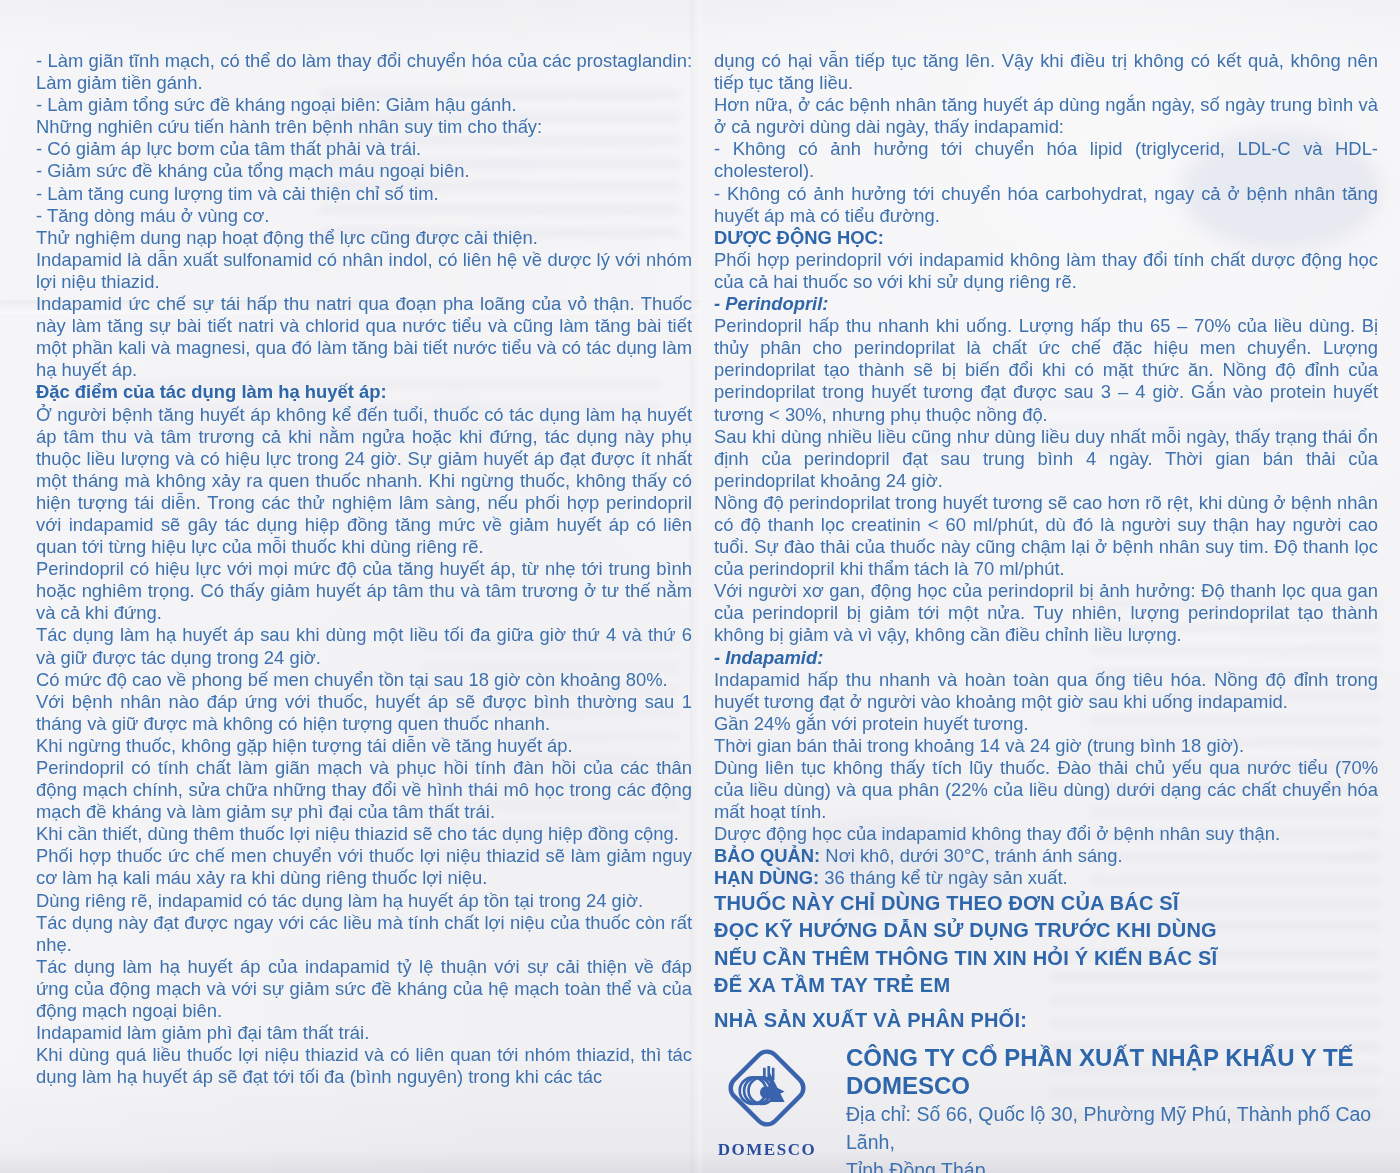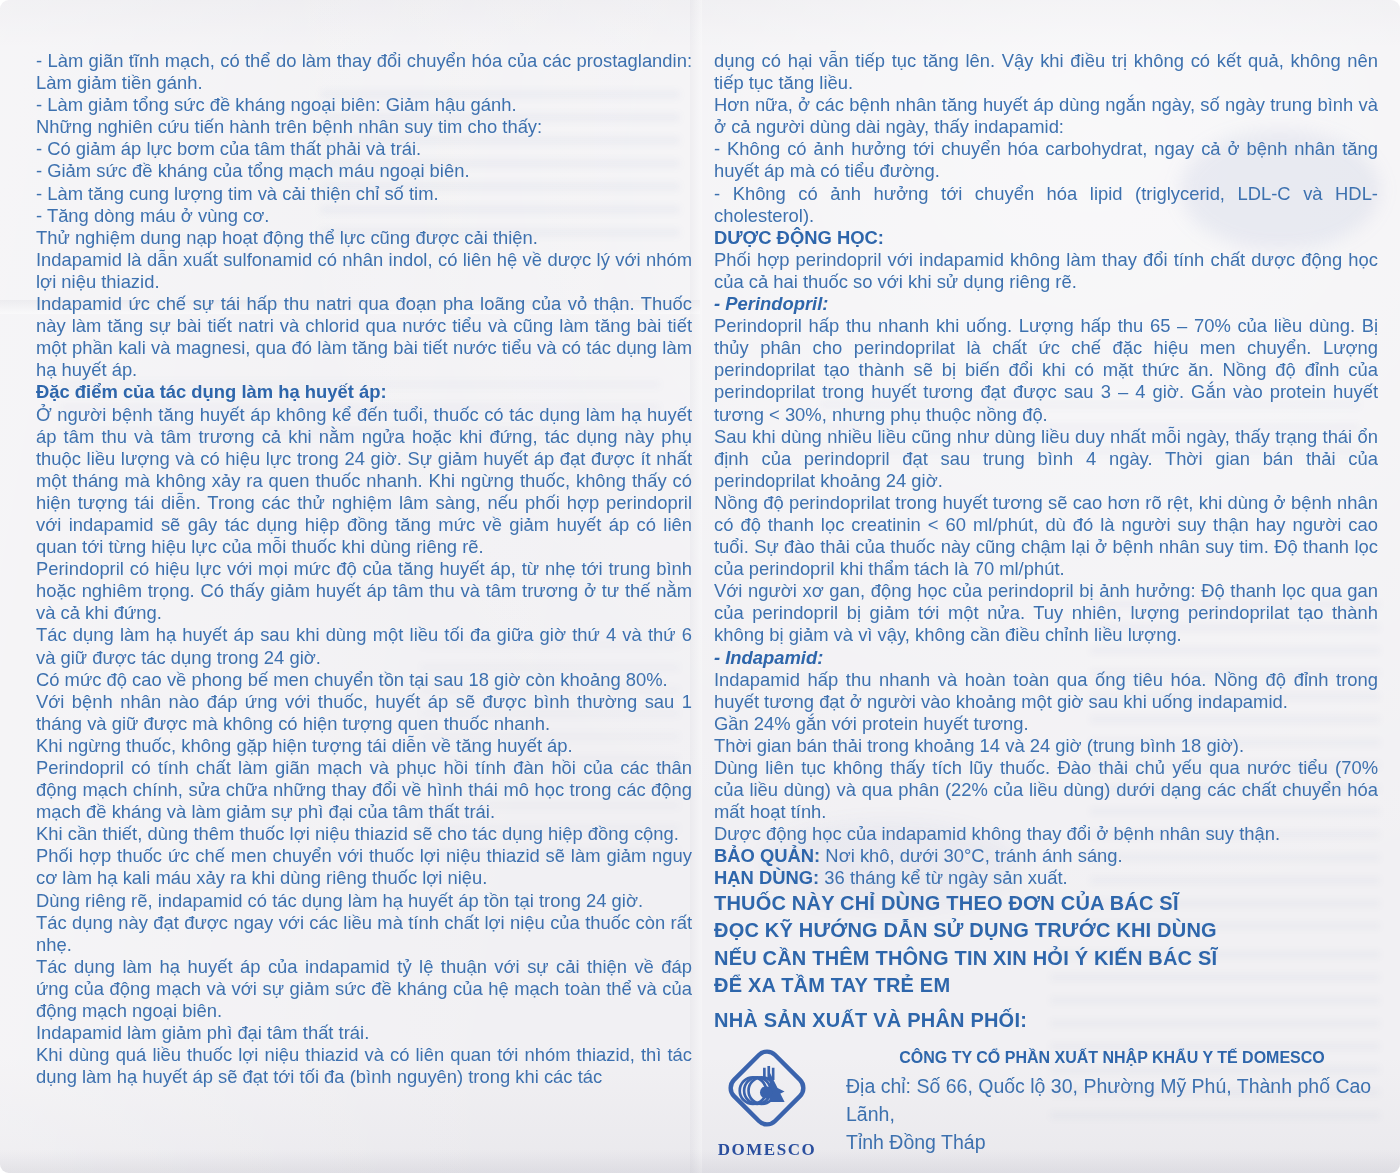--- a/index.html
+++ b/index.html
@@ -6,21 +6,20 @@
   .page {
     position:relative; width:1400px; height:1173px; overflow:hidden;
     background-color:#f1f0f3;
     background-image:
       radial-gradient(ellipse at 78% 12%, rgba(255,255,255,.55), rgba(255,255,255,0) 55%),
       linear-gradient(100deg, rgba(255,255,255,.35), rgba(255,255,255,0) 45%),
       linear-gradient(0deg, rgba(110,110,130,.06), rgba(110,110,130,0) 10%),
       linear-gradient(180deg, rgba(120,120,140,.05), rgba(120,120,140,0) 4%);
     font-family:"Liberation Sans","DejaVu Sans",sans-serif;
     color:#3d71af;
-    border-radius:9px;
   }
   .col {
     position:absolute; top:50px;
     font-size:18.4px; line-height:22.1px; text-align:justify;
   }
   .col-left  { left:36px;  width:656px; height:1115px; overflow:hidden; }
   .col-right { left:714px; width:664px; }
   p.para { margin:0; }
   p.bold        { font-weight:bold; color:#2e66ab; }
   p.bold-italic { font-weight:bold; font-style:italic; color:#2e66ab; }
@@ -32,21 +31,21 @@
   p.gap-top { margin-top:7px; }
 
   .footer { display:flex; gap:26px; margin-top:10px; align-items:flex-start; }
   .logo-box { width:106px; flex:0 0 auto; text-align:center; }
   .logo-text {
     font-family:"Liberation Serif","DejaVu Serif",serif;
     font-weight:bold; font-size:17px; letter-spacing:1.5px;
     color:#2b4f9e; margin-top:2px;
   }
   .company { font-size:19.5px; line-height:28px; text-align:left; }
-  .company .name { font-weight:bold; font-size:16px; color:#2e66ab;text-align:center; }
+  .company .name { font-weight:bold; font-size:24px; color:#2e66ab; }
 
   
   .smudge {
     position:absolute; pointer-events:none;
     background:repeating-linear-gradient(180deg,
       rgba(105,125,175,.10) 0 9px, rgba(105,125,175,0) 9px 23px);
     filter:blur(3px); opacity:.55;
   }
   .blob {
     position:absolute; pointer-events:none; border-radius:50%;
@@ -99,22 +98,22 @@
       <p class="para normal">Tác dụng này đạt được ngay với các liều mà tính chất lợi niệu của thuốc còn rất nhẹ.</p>
       <p class="para normal">Tác dụng làm hạ huyết áp của indapamid tỷ lệ thuận với sự cải thiện về đáp ứng của động mạch và với sự giảm sức đề kháng của hệ mạch toàn thể và của động mạch ngoại biên.</p>
       <p class="para normal">Indapamid làm giảm phì đại tâm thất trái.</p>
       <p class="para normal">Khi dùng quá liều thuốc lợi niệu thiazid và có liên quan tới nhóm thiazid, thì tác dụng làm hạ huyết áp sẽ đạt tới tối đa (bình nguyên) trong khi các tác</p>
     </div>
 
   <div class="col col-right">
     <div>
         <p class="para normal">dụng có hại vẫn tiếp tục tăng lên. Vậy khi điều trị không có kết quả, không nên tiếp tục tăng liều.</p>
         <p class="para normal">Hơn nữa, ở các bệnh nhân tăng huyết áp dùng ngắn ngày, số ngày trung bình và ở cả người dùng dài ngày, thấy indapamid:</p>
+        <p class="para normal">- Không có ảnh hưởng tới chuyển hóa lipid (triglycerid, LDL-C và HDL-cholesterol).</p>
         <p class="para normal">- Không có ảnh hưởng tới chuyển hóa carbohydrat, ngay cả ở bệnh nhân tăng huyết áp mà có tiểu đường.</p>
-        <p class="para normal">- Không có ảnh hưởng tới chuyển hóa lipid (triglycerid, LDL-C và HDL-cholesterol).</p>
         <p class="para bold">DƯỢC ĐỘNG HỌC:</p>
         <p class="para normal">Phối hợp perindopril với indapamid không làm thay đổi tính chất dược động học của cả hai thuốc so với khi sử dụng riêng rẽ.</p>
         <p class="para bold-italic">- Perindopril:</p>
         <p class="para normal">Perindopril hấp thu nhanh khi uống. Lượng hấp thu 65 – 70% của liều dùng. Bị thủy phân cho perindoprilat là chất ức chế đặc hiệu men chuyển. Lượng perindoprilat tạo thành sẽ bị biến đổi khi có mặt thức ăn. Nồng độ đỉnh của perindoprilat trong huyết tương đạt được sau 3 – 4 giờ. Gắn vào protein huyết tương &lt; 30%, nhưng phụ thuộc nồng độ.</p>
         <p class="para normal">Sau khi dùng nhiều liều cũng như dùng liều duy nhất mỗi ngày, thấy trạng thái ổn định của perindopril đạt sau trung bình 4 ngày. Thời gian bán thải của perindoprilat khoảng 24 giờ.</p>
         <p class="para normal">Nồng độ perindoprilat trong huyết tương sẽ cao hơn rõ rệt, khi dùng ở bệnh nhân có độ thanh lọc creatinin &lt; 60 ml/phút, dù đó là người suy thận hay người cao tuổi. Sự đào thải của thuốc này cũng chậm lại ở bệnh nhân suy tim. Độ thanh lọc của perindopril khi thẩm tách là 70 ml/phút.</p>
         <p class="para normal">Với người xơ gan, động học của perindopril bị ảnh hưởng: Độ thanh lọc qua gan của perindopril bị giảm tới một nửa. Tuy nhiên, lượng perindoprilat tạo thành không bị giảm và vì vậy, không cần điều chỉnh liều lượng.</p>
         <p class="para bold-italic">- Indapamid:</p>
         <p class="para normal">Indapamid hấp thu nhanh và hoàn toàn qua ống tiêu hóa. Nồng độ đỉnh trong huyết tương đạt ở người vào khoảng một giờ sau khi uống indapamid.</p>
         <p class="para normal">Gần 24% gắn với protein huyết tương.</p>

